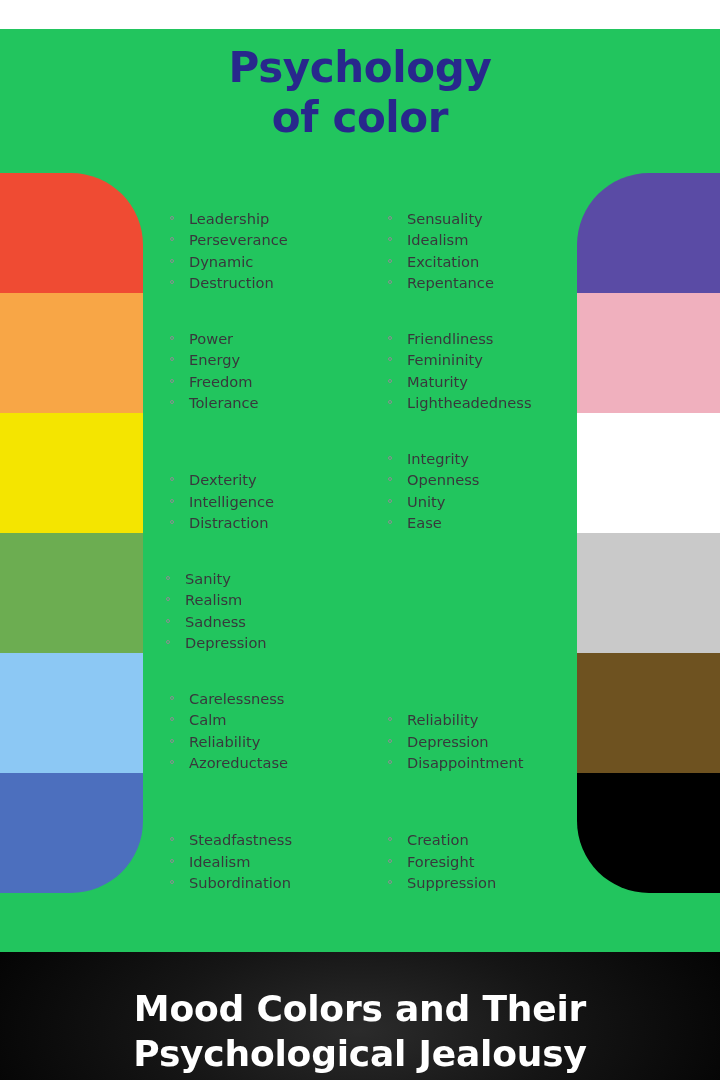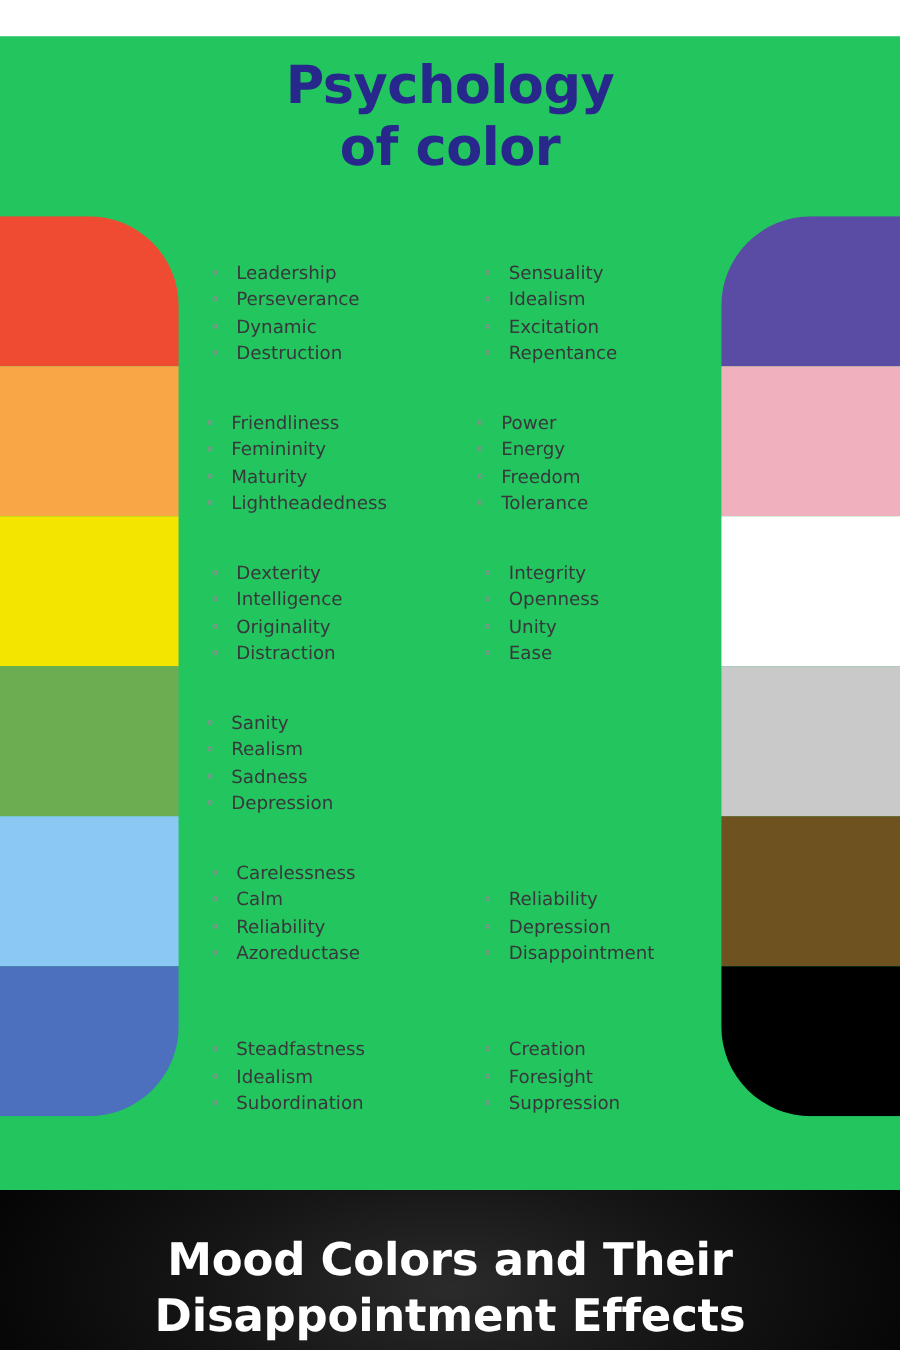--- a/index.html
+++ b/index.html
@@ -168,43 +168,42 @@
         <div class="list-cell col-b">
           <ul class="traits">
             <li><span class="bullet"></span><span>Sensuality</span></li>
             <li><span class="bullet"></span><span>Idealism</span></li>
             <li><span class="bullet"></span><span>Excitation</span></li>
             <li><span class="bullet"></span><span>Repentance</span></li>
           </ul>
         </div>
       </div>
       <div class="list-row">
+        <div class="list-cell col-a">
+          <ul class="traits">
+            <li><span class="bullet"></span><span>Power</span></li>
+            <li><span class="bullet"></span><span>Energy</span></li>
+            <li><span class="bullet"></span><span>Freedom</span></li>
+            <li><span class="bullet"></span><span>Tolerance</span></li>
+          </ul>
+        </div>
         <div class="list-cell col-b">
           <ul class="traits">
             <li><span class="bullet"></span><span>Friendliness</span></li>
             <li><span class="bullet"></span><span>Femininity</span></li>
             <li><span class="bullet"></span><span>Maturity</span></li>
             <li><span class="bullet"></span><span>Lightheadedness</span></li>
           </ul>
         </div>
-        <div class="list-cell col-a">
-          <ul class="traits">
-            <li><span class="bullet"></span><span>Power</span></li>
-            <li><span class="bullet"></span><span>Energy</span></li>
-            <li><span class="bullet"></span><span>Freedom</span></li>
-            <li><span class="bullet"></span><span>Tolerance</span></li>
-          </ul>
-        </div>
       </div>
       <div class="list-row">
         <div class="list-cell col-a">
           <ul class="traits">
             <li><span class="bullet"></span><span>Dexterity</span></li>
             <li><span class="bullet"></span><span>Intelligence</span></li>
-            <li><span class="bullet"></span><span>Originality</span></li>
             <li><span class="bullet"></span><span>Distraction</span></li>
           </ul>
         </div>
         <div class="list-cell col-b">
           <ul class="traits">
             <li><span class="bullet"></span><span>Integrity</span></li>
             <li><span class="bullet"></span><span>Openness</span></li>
             <li><span class="bullet"></span><span>Unity</span></li>
             <li><span class="bullet"></span><span>Ease</span></li>
           </ul>
@@ -251,17 +250,17 @@
             <li><span class="bullet"></span><span>Foresight</span></li>
             <li><span class="bullet"></span><span>Suppression</span></li>
           </ul>
         </div>
       </div>
     </div>
 
   <div class="banner">
     <div class="banner-text">
       <span class="banner-line">Mood Colors and Their</span>
-      <span class="banner-line">Disappointment Effects</span>
+      <span class="banner-line">Psychological Jealousy</span>
     </div>
   </div>
 
 </div>
 
 </body></html>

